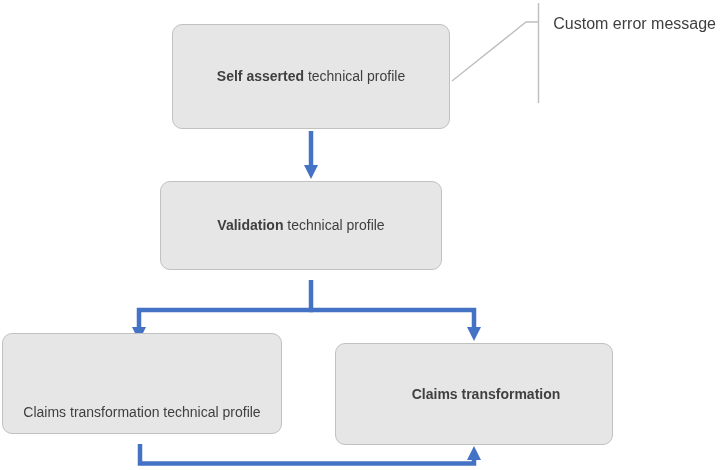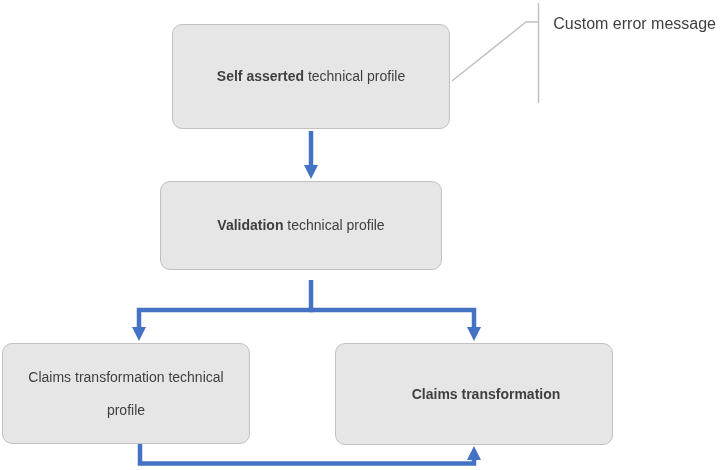--- a/index.html
+++ b/index.html
@@ -48,21 +48,21 @@
     line-height: 33px;
     display: flex;
     align-items: center;
     justify-content: center;
     text-align: center;
     padding: 4px 10px;
   }
   .node b { font-weight: bold; }
   .node-self-asserted { left: 172px; top: 24px;  width: 278px; height: 105px; }
   .node-validation    { left: 160px; top: 181px; width: 282px; height: 89px;  }
-  .node-claims-tp     { left: 2px;   top: 343px; width: 248px; height: 101px; }
+  .node-claims-tp     { left: 2px;   top: 333px; width: 280px; height: 101px; align-items: flex-end; }
   .node-claims-tf     { left: 335px; top: 343px; width: 278px; height: 102px; padding-left: 34px; }
   .callout-text {
     position: absolute;
     left: 548px; top: 10px;
     width: 168px;
     color: var(--text);
     font-size: 16px;
     line-height: 28px;
     text-align: right;
   }

